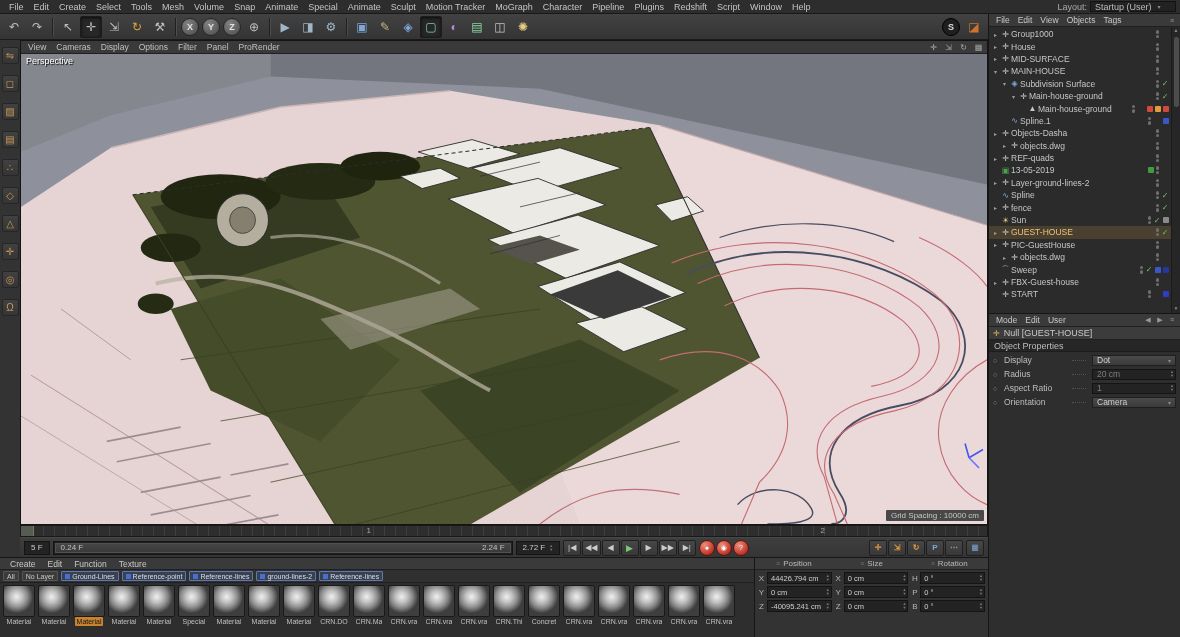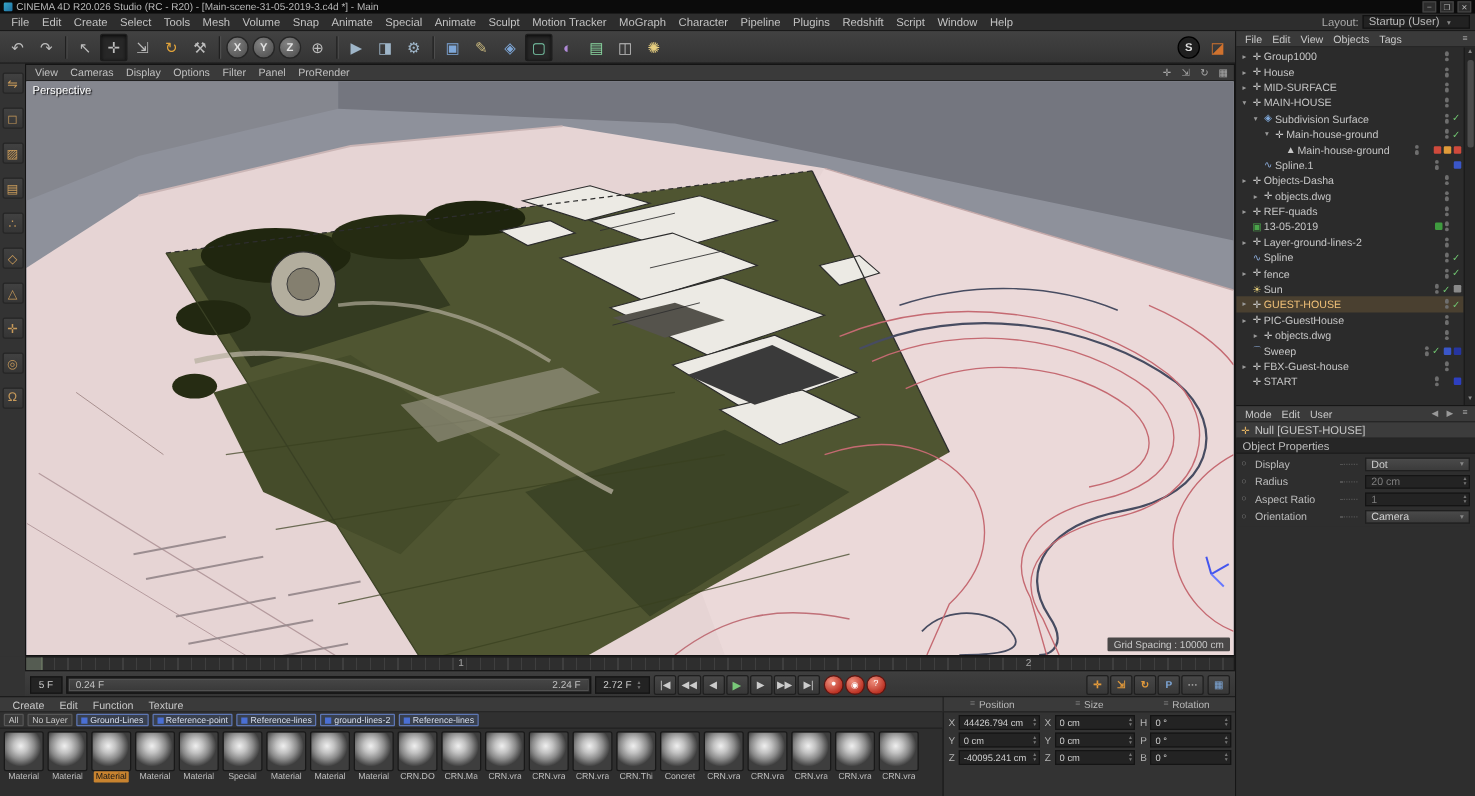--- a/index.html
+++ b/index.html
@@ -11,21 +11,21 @@
   .titlebar{height:11px;background:#0b0b0b;color:#b9b9b9;font-size:8px;display:flex;align-items:center;padding:0 3px;gap:3px;flex:0 0 auto;}
   .app-icon{width:7px;height:7px;background:linear-gradient(135deg,#37a6c8,#1d6fa0);border-radius:1px;}
   .win-btns{margin-left:auto;display:flex;gap:3px;}
   .wb{width:11px;height:9px;display:flex;align-items:center;justify-content:center;background:#2c2c2c;border:1px solid #444;font-size:6px;color:#bbb;}
 
   
   .menubar{height:14px;background:#2d2d2d;border-bottom:1px solid #191919;display:flex;align-items:center;padding:0 4px;font-size:9px;color:#c4c4c4;flex:0 0 auto;}
   #menu-items{display:flex;align-items:center;}
   .menu-item{padding:0 5px;cursor:default;white-space:nowrap;}
   .layout-box{margin-left:auto;display:flex;align-items:center;gap:3px;color:#aaa;}
-  .layout-select{background:#222;border:1px solid #121212;padding:0 4px;height:11px;display:flex;align-items:flex-end;gap:6px;color:#bbb;min-width:86px;}
+  .layout-select{background:#222;border:1px solid #121212;padding:0 4px;height:11px;display:flex;align-items:center;gap:6px;color:#bbb;min-width:86px;}
   .caret{font-size:6px;color:#888;}
 
   .main{flex:1;display:flex;min-height:0;}
   .left-col{width:988px;display:flex;flex-direction:column;background:#333;flex:0 0 auto;}
   .right-col{flex:1;display:flex;flex-direction:column;background:#2e2e2e;border-left:1px solid #161616;min-width:0;}
 
   
   .toolbar{height:26px;background:linear-gradient(#424242,#343434);display:flex;align-items:center;gap:1px;padding:0 3px;border-bottom:1px solid #1b1b1b;flex:0 0 auto;}
   .tb-btn{width:22px;height:22px;display:flex;align-items:center;justify-content:center;border-radius:2px;font-size:12px;color:#bdbdbd;background:transparent;border:none;flex:0 0 auto;}
   .tb-btn.active{background:#272727;box-shadow:inset 0 1px 3px #0a0a0a;border:1px solid #1c1c1c;}
@@ -48,21 +48,21 @@
   .vp-label{position:absolute;top:2px;left:5px;color:#fff;text-shadow:1px 1px 1px #000;font-size:9px;z-index:2;}
   .vp-status{position:absolute;right:3px;bottom:3px;background:rgba(45,45,45,.85);color:#c9c9c9;font-size:8px;padding:1px 5px;z-index:2;border-radius:1px;}
 
   
   .ruler{height:12px;margin-left:20px;background:#2e2e2e;border:1px solid #191919;position:relative;font-size:8px;color:#a8a8a8;flex:0 0 auto;
     background-image:repeating-linear-gradient(90deg,#3f3f3f 0 1px,transparent 1px 11px);}
   .ruler-mark{position:absolute;top:0;transform:translateX(-50%);}
   .ruler-cursor{position:absolute;left:0;top:0;bottom:0;width:13px;background:#555c52;border-right:1px solid #6d7a64;}
   .transport{height:20px;margin-left:20px;display:flex;align-items:center;gap:3px;background:linear-gradient(#3e3e3e,#353535);border-top:1px solid #474747;padding:0 4px;flex:0 0 auto;}
   .frame-field{background:#232323;border:1px solid #141414;height:14px;display:flex;align-items:center;justify-content:center;color:#ccc;font-size:8px;padding:0 6px;gap:4px;flex:0 0 auto;}
-  .powerslider{width:420px;height:14px;background:#1f1f1f;border:1px solid #141414;position:relative;flex:0 0 auto;padding-left:14px;}
+  .powerslider{width:460px;height:14px;background:#1f1f1f;border:1px solid #141414;position:relative;flex:0 0 auto;padding-left:14px;}
   .ps-range{position:absolute;inset:1px;background:linear-gradient(#454545,#3a3a3a);border:1px solid #515151;display:flex;justify-content:space-between;align-items:center;padding:0 5px;font-size:8px;color:#c2c2c2;}
   .tr-group{display:flex;gap:1px;align-items:center;flex:0 0 auto;}
   .tr-btn{min-width:18px;height:16px;display:flex;align-items:center;justify-content:center;background:linear-gradient(#474747,#383838);border:1px solid #1f1f1f;border-radius:2px;font-size:8px;color:#ccc;padding:0 2px;}
   .tr-btn.play{color:#79c979;font-size:9px;}
   .tr-btn.red{width:16px;min-width:16px;border-radius:8px;background:radial-gradient(circle at 35% 30%,#ef8f7d,#bc3224 72%);color:#fff;font-size:7px;border-color:#5d1510;}
   .tr-spacer{flex:1;}
   .kt-btn{font-weight:bold;}
 
   
   .bottom{height:80px;display:flex;border-top:1px solid #161616;flex:0 0 auto;}
@@ -134,29 +134,20 @@
   .prop-select{width:84px;height:11px;background:linear-gradient(#4a4a4a,#3b3b3b);border:1px solid #1f1f1f;display:flex;align-items:center;justify-content:space-between;padding:0 4px;color:#d0d0d0;flex:0 0 auto;}
   .prop-field{width:84px;height:11px;background:#232323;border:1px solid #141414;display:flex;align-items:center;justify-content:space-between;padding:0 1px 0 4px;flex:0 0 auto;color:#cfcfcf;}
   .prop-field.disabled{color:#7d7d7d;}
   .am-fill{flex:1;background:#2e2e2e;}
 </style>
 </head>
 <body>
 
 <div class="app">
 
-  <div class="titlebar">
-    <span class="app-icon"></span>
-    <span>CINEMA 4D R20.026 Studio (RC - R20) - [Main-scene-31-05-2019-3.c4d *] - Main</span>
-    <span class="win-btns" id="win-btns">
-        <span class="wb">–</span>
-        <span class="wb">❐</span>
-        <span class="wb">✕</span>
-      </span>
-  </div>
 
   <div class="menubar">
     <span id="menu-items">
         <span class="menu-item">File</span>
         <span class="menu-item">Edit</span>
         <span class="menu-item">Create</span>
         <span class="menu-item">Select</span>
         <span class="menu-item">Tools</span>
         <span class="menu-item">Mesh</span>
         <span class="menu-item">Volume</span>

